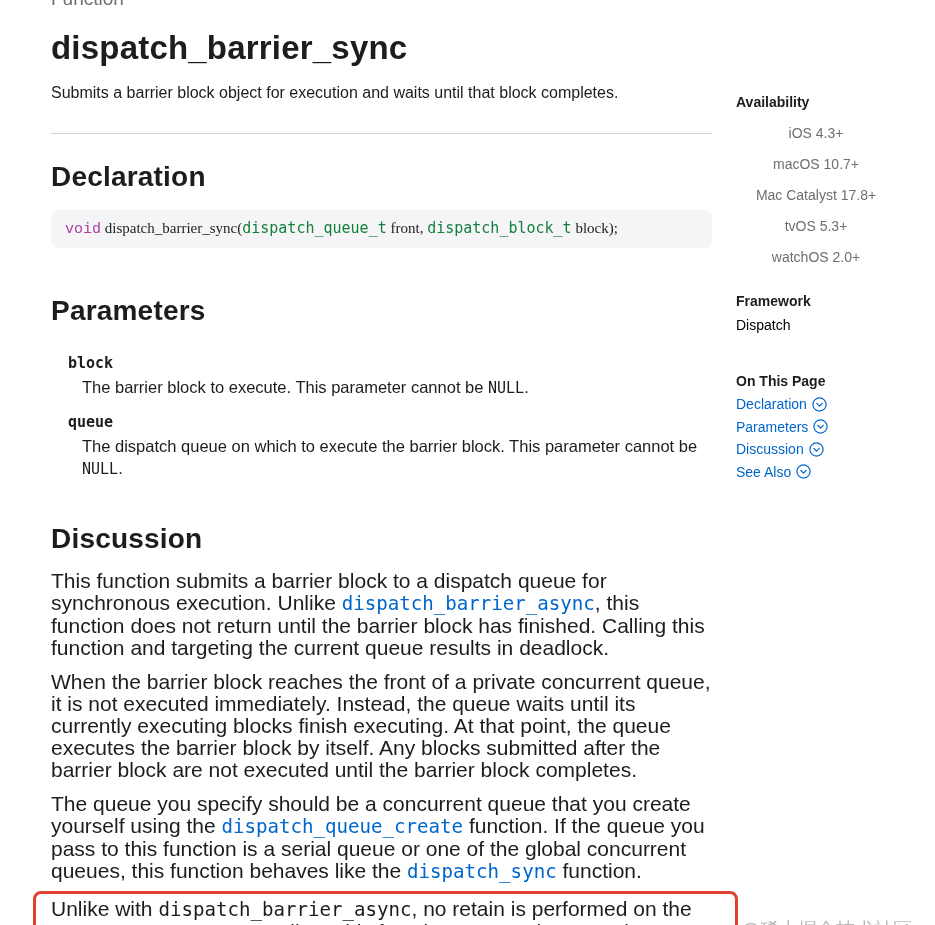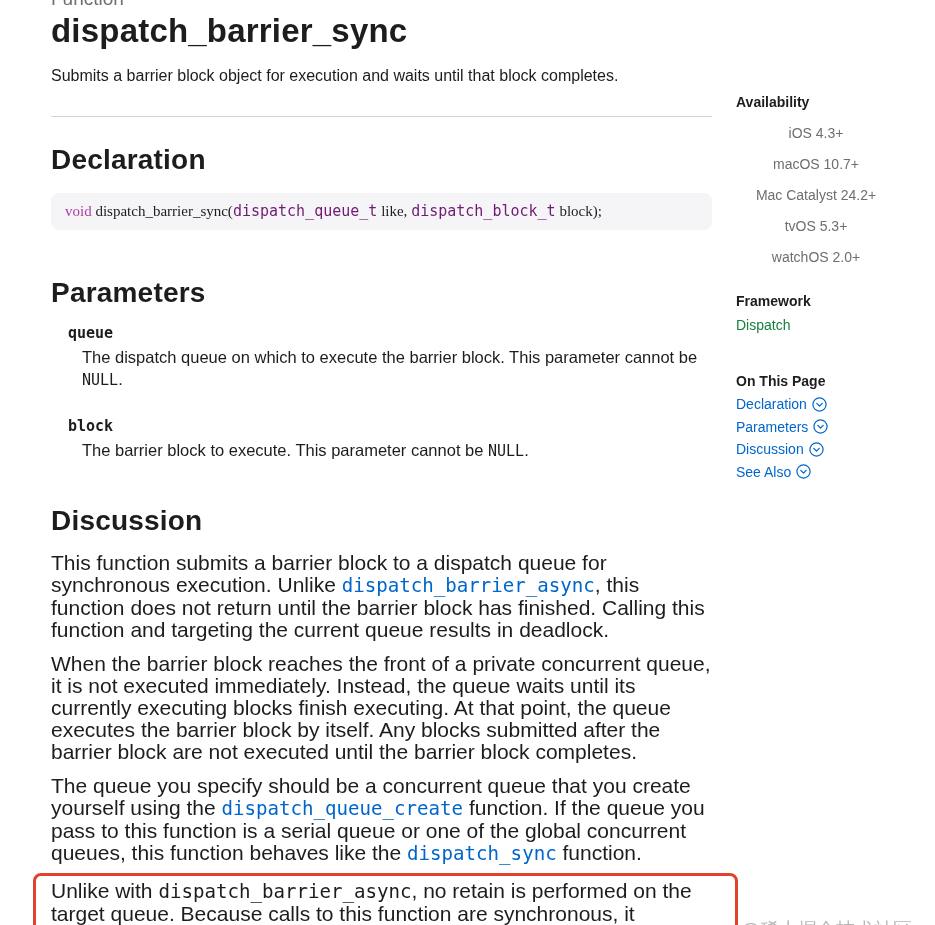--- a/index.html
+++ b/index.html
@@ -21,21 +21,21 @@
   }
   .eyebrow {
     font-size: 19px; line-height: 22px;
     color: #6e6e73;
     margin-top: -12px; 
   }
   h1.title {
     font-size: 33px; line-height: 40px;
     font-weight: 700;
     letter-spacing: 0.2px;
-    margin-top: 1px;
+    margin-top: 18px;
     color: #1d1d1f;
   }
   p.abstract {
     font-size: 16px; line-height: 25px;
     margin-top: 12px;
     color: #1d1d1f;
   }
   hr.divider {
     border: none;
     border-top: 1px solid #d2d2d7;
@@ -88,22 +88,22 @@
   .highlight-box {
     margin-top: 8px;
     margin-left: -18px;
     margin-right: -26px;
     border: 3px solid #e0422f;
     border-radius: 8px;
     padding: 4px 11px 4px 15px;
   }
 
   
-  .t-keyword  { color: #ad3da4; font-family: Liberation Serif, serif; }
-  .t-type     { color: #701a75; font-family: "DejaVu Sans Mono", monospace; }
+  .t-keyword  { color: #ad3da4; font-family: Liberation Mono, monospace; }
+  .t-type     { color: #15803d; font-family: "DejaVu Sans Mono", monospace; }
   .t-plainmono{ color: #1d1d1f; font-family: Liberation Serif, serif; }
   .t-code {
     font-family: "DejaVu Sans Mono", monospace;
     font-size: 0.91em;
     color: #1d1d1f;
   }
   .t-codelink {
     font-family: "DejaVu Sans Mono", monospace;
     font-size: 0.91em;
     color: #0066cc;
@@ -124,21 +124,21 @@
     line-height: 18px;
   }
   .sb-availability-heading { margin-top: 93px; }
   .sb-item {
     color: #6e6e73;
     line-height: 18px;
     margin-top: 13px;
     text-align: center;
   }
   .sb-framework-heading { margin-top: 26px; }
-  .sb-framework-name { color: #15803d; line-height: 18px; margin-top: 6px; }
+  .sb-framework-name { color: #000000; line-height: 18px; margin-top: 6px; }
   .sb-otp-heading { margin-top: 38px; }
   .sb-link {
     display: flex; align-items: center; gap: 5px;
     color: #0066cc;
     line-height: 18px;
     margin-top: 4.5px;
     text-decoration: none;
     cursor: pointer;
   }
   .sb-link-first { margin-top: 5px; }
@@ -158,47 +158,47 @@
 
 <div class="page">
 
   <main class="content">
     <div class="eyebrow">Function</div>
     <h1 class="title">dispatch_barrier_sync</h1>
     <p class="abstract">Submits a barrier block object for execution and waits until that block completes.</p>
     <hr class="divider">
 
     <h2 class="section-heading declaration-heading">Declaration</h2>
-    <div class="code-block"><span class="t-keyword">void</span><span class="t-plainmono"> dispatch_barrier_sync(</span><span class="t-type">dispatch_queue_t</span><span class="t-plainmono"> like, </span><span class="t-type">dispatch_block_t</span><span class="t-plainmono"> block);</span></div>
+    <div class="code-block"><span class="t-keyword">void</span><span class="t-plainmono"> dispatch_barrier_sync(</span><span class="t-type">dispatch_queue_t</span><span class="t-plainmono"> front, </span><span class="t-type">dispatch_block_t</span><span class="t-plainmono"> block);</span></div>
 
     <h2 class="section-heading parameters-heading">Parameters</h2>
+    <div class="param">
+      <div class="param-name param-next">block</div>
+      <div class="param-desc"><span class="t-plain">The barrier block to execute. This parameter cannot be </span><span class="t-code">NULL</span><span class="t-plain">.</span></div>
+    </div>
     <div class="param">
       <div class="param-name param-first">queue</div>
       <div class="param-desc"><span class="t-plain">The dispatch queue on which to execute the barrier block. This parameter cannot be </span><span class="t-code">NULL</span><span class="t-plain">.</span></div>
-    </div>
-    <div class="param">
-      <div class="param-name param-next">block</div>
-      <div class="param-desc"><span class="t-plain">The barrier block to execute. This parameter cannot be </span><span class="t-code">NULL</span><span class="t-plain">.</span></div>
     </div>
 
     <h2 class="section-heading discussion-heading">Discussion</h2>
     <p class="body-para para-first"><span class="t-plain">This function submits a barrier block to a dispatch queue for synchronous execution. Unlike </span><a class="t-codelink">dispatch_barrier_async</a><span class="t-plain">, this function does not return until the barrier block has finished. Calling this function and targeting the current queue results in deadlock.</span></p>
     <p class="body-para para-m"><span class="t-plain">When the barrier block reaches the front of a private concurrent queue, it is not executed immediately. Instead, the queue waits until its currently executing blocks finish executing. At that point, the queue executes the barrier block by itself. Any blocks submitted after the barrier block are not executed until the barrier block completes.</span></p>
     <p class="body-para para-m"><span class="t-plain">The queue you specify should be a concurrent queue that you create yourself using the </span><a class="t-codelink">dispatch_queue_create</a><span class="t-plain"> function. If the queue you pass to this function is a serial queue or one of the global concurrent queues, this function behaves like the </span><a class="t-codelink">dispatch_sync</a><span class="t-plain"> function.</span></p>
     <div class="highlight-box">
       <p class="body-para"><span class="t-plain">Unlike with </span><span class="t-code">dispatch_barrier_async</span><span class="t-plain">, no retain is performed on the target queue. Because calls to this function are synchronous, it "borrows" the reference of the caller. Moreover, no </span></p>
     </div>
 
   </main>
 
   <aside class="sidebar">
     <div class="sidebar-heading sb-availability-heading">Availability</div>
     <div class="sb-item">iOS 4.3+</div>
     <div class="sb-item">macOS 10.7+</div>
-    <div class="sb-item">Mac Catalyst 24.2+</div>
+    <div class="sb-item">Mac Catalyst 17.8+</div>
     <div class="sb-item">tvOS 5.3+</div>
     <div class="sb-item">watchOS 2.0+</div>
 
     <div class="sidebar-heading sb-framework-heading">Framework</div>
     <div class="sb-framework-name">Dispatch</div>
 
     <div class="sidebar-heading sb-otp-heading">On This Page</div>
 
     <a class="sb-link sb-link-first">
       <span>Declaration</span>

